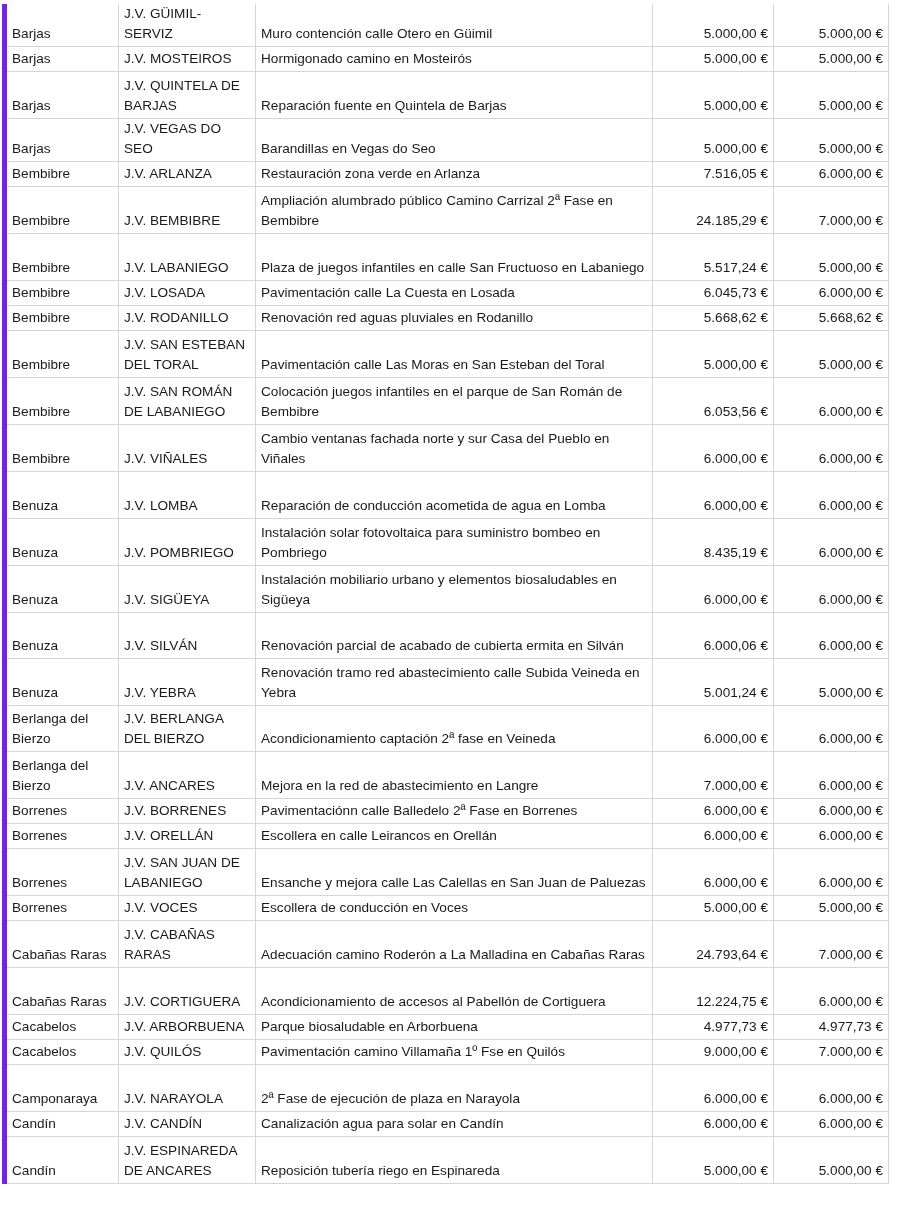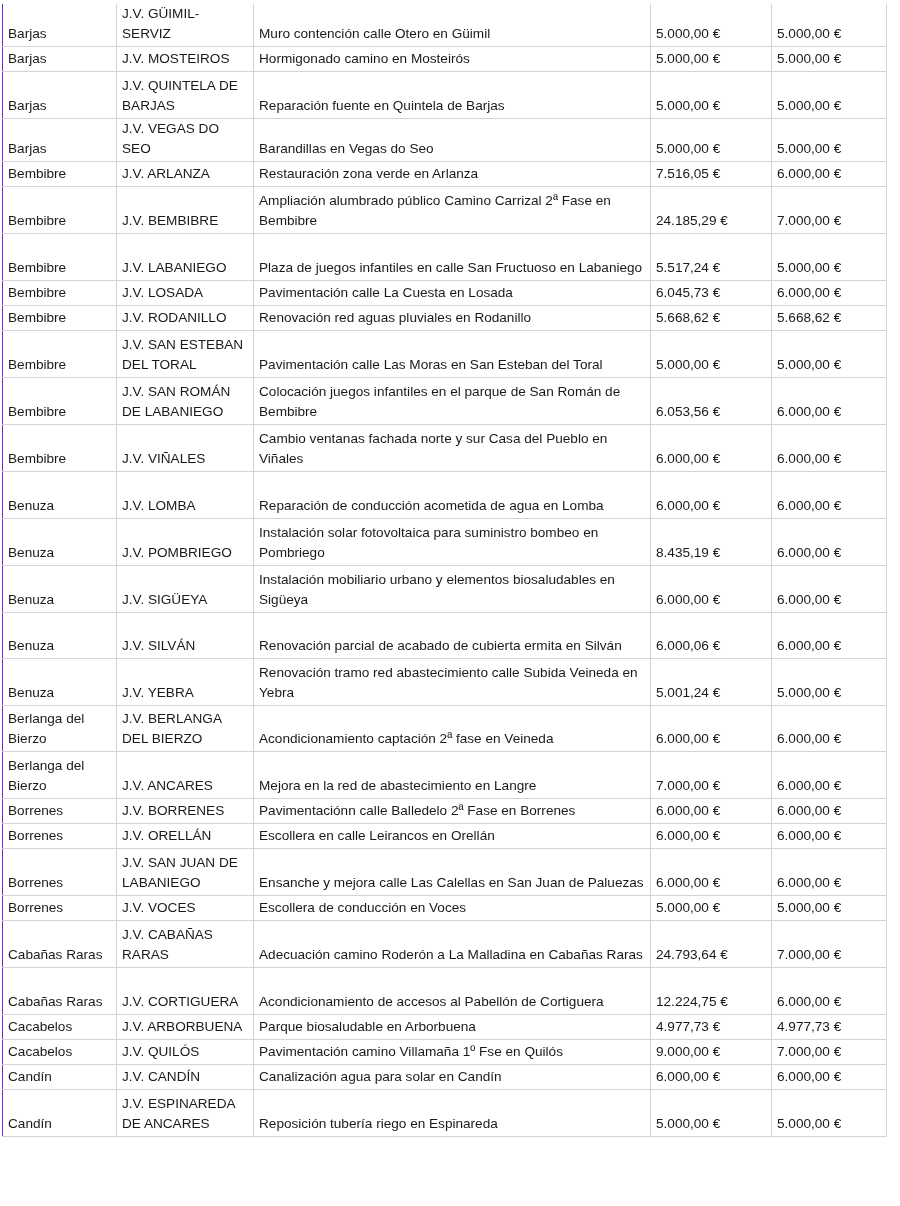--- a/index.html
+++ b/index.html
@@ -3,22 +3,22 @@
 <meta charset="utf-8">
 <style>
   html, body { margin: 0; padding: 0; background: #ffffff; }
   body { width: 900px; height: 1206px; position: relative; overflow: hidden;
          font-family: "Liberation Sans", "DejaVu Sans", sans-serif; color: #1a1a1a; }
   table.grid { position: absolute; left: 2px; top: 4px; border-collapse: collapse;
                table-layout: fixed; width: 884px; font-size: 13.6px; }
   table.grid td { border-bottom: 1px solid #d4d4d4; border-right: 1px solid #d4d4d4;
                   vertical-align: bottom; padding: 0 5px 2px 5px; line-height: 20px;
                   overflow: hidden; }
-  table.grid td:first-child { border-left: 1px solid #6d28d9; }
-  td.num { text-align: left; white-space: nowrap; padding-right: 6px; }
+  table.grid td:first-child { border-left: 5px solid #6d28d9; }
+  td.num { text-align: right; white-space: nowrap; padding-right: 6px; }
   col.c1 { width: 114px; } col.c2 { width: 137px; } col.c3 { width: 397px; }
   col.c4 { width: 121px; } col.c5 { width: 115px; }
 </style>
 </head>
 <body>
 
 <table class="grid">
   <colgroup>
       <col class="c1">
       <col class="c2">
@@ -209,20 +209,27 @@
     <td class="num">4.977,73 €</td>
     <td class="num">4.977,73 €</td>
   </tr>
       <tr style="height: 25px;">
     <td>Cacabelos</td>
     <td>J.V. QUILÓS</td>
     <td>Pavimentación camino Villamaña 1º Fse en Quilós</td>
     <td class="num">9.000,00 €</td>
     <td class="num">7.000,00 €</td>
   </tr>
+      <tr style="height: 47px;">
+    <td>Camponaraya</td>
+    <td>J.V. NARAYOLA</td>
+    <td>2ª Fase de ejecución de plaza en Narayola</td>
+    <td class="num">6.000,00 €</td>
+    <td class="num">6.000,00 €</td>
+  </tr>
       <tr style="height: 25px;">
     <td>Candín</td>
     <td>J.V. CANDÍN</td>
     <td>Canalización agua para solar en Candín</td>
     <td class="num">6.000,00 €</td>
     <td class="num">6.000,00 €</td>
   </tr>
       <tr style="height: 47px;">
     <td>Candín</td>
     <td>J.V. ESPINAREDA DE ANCARES</td>

